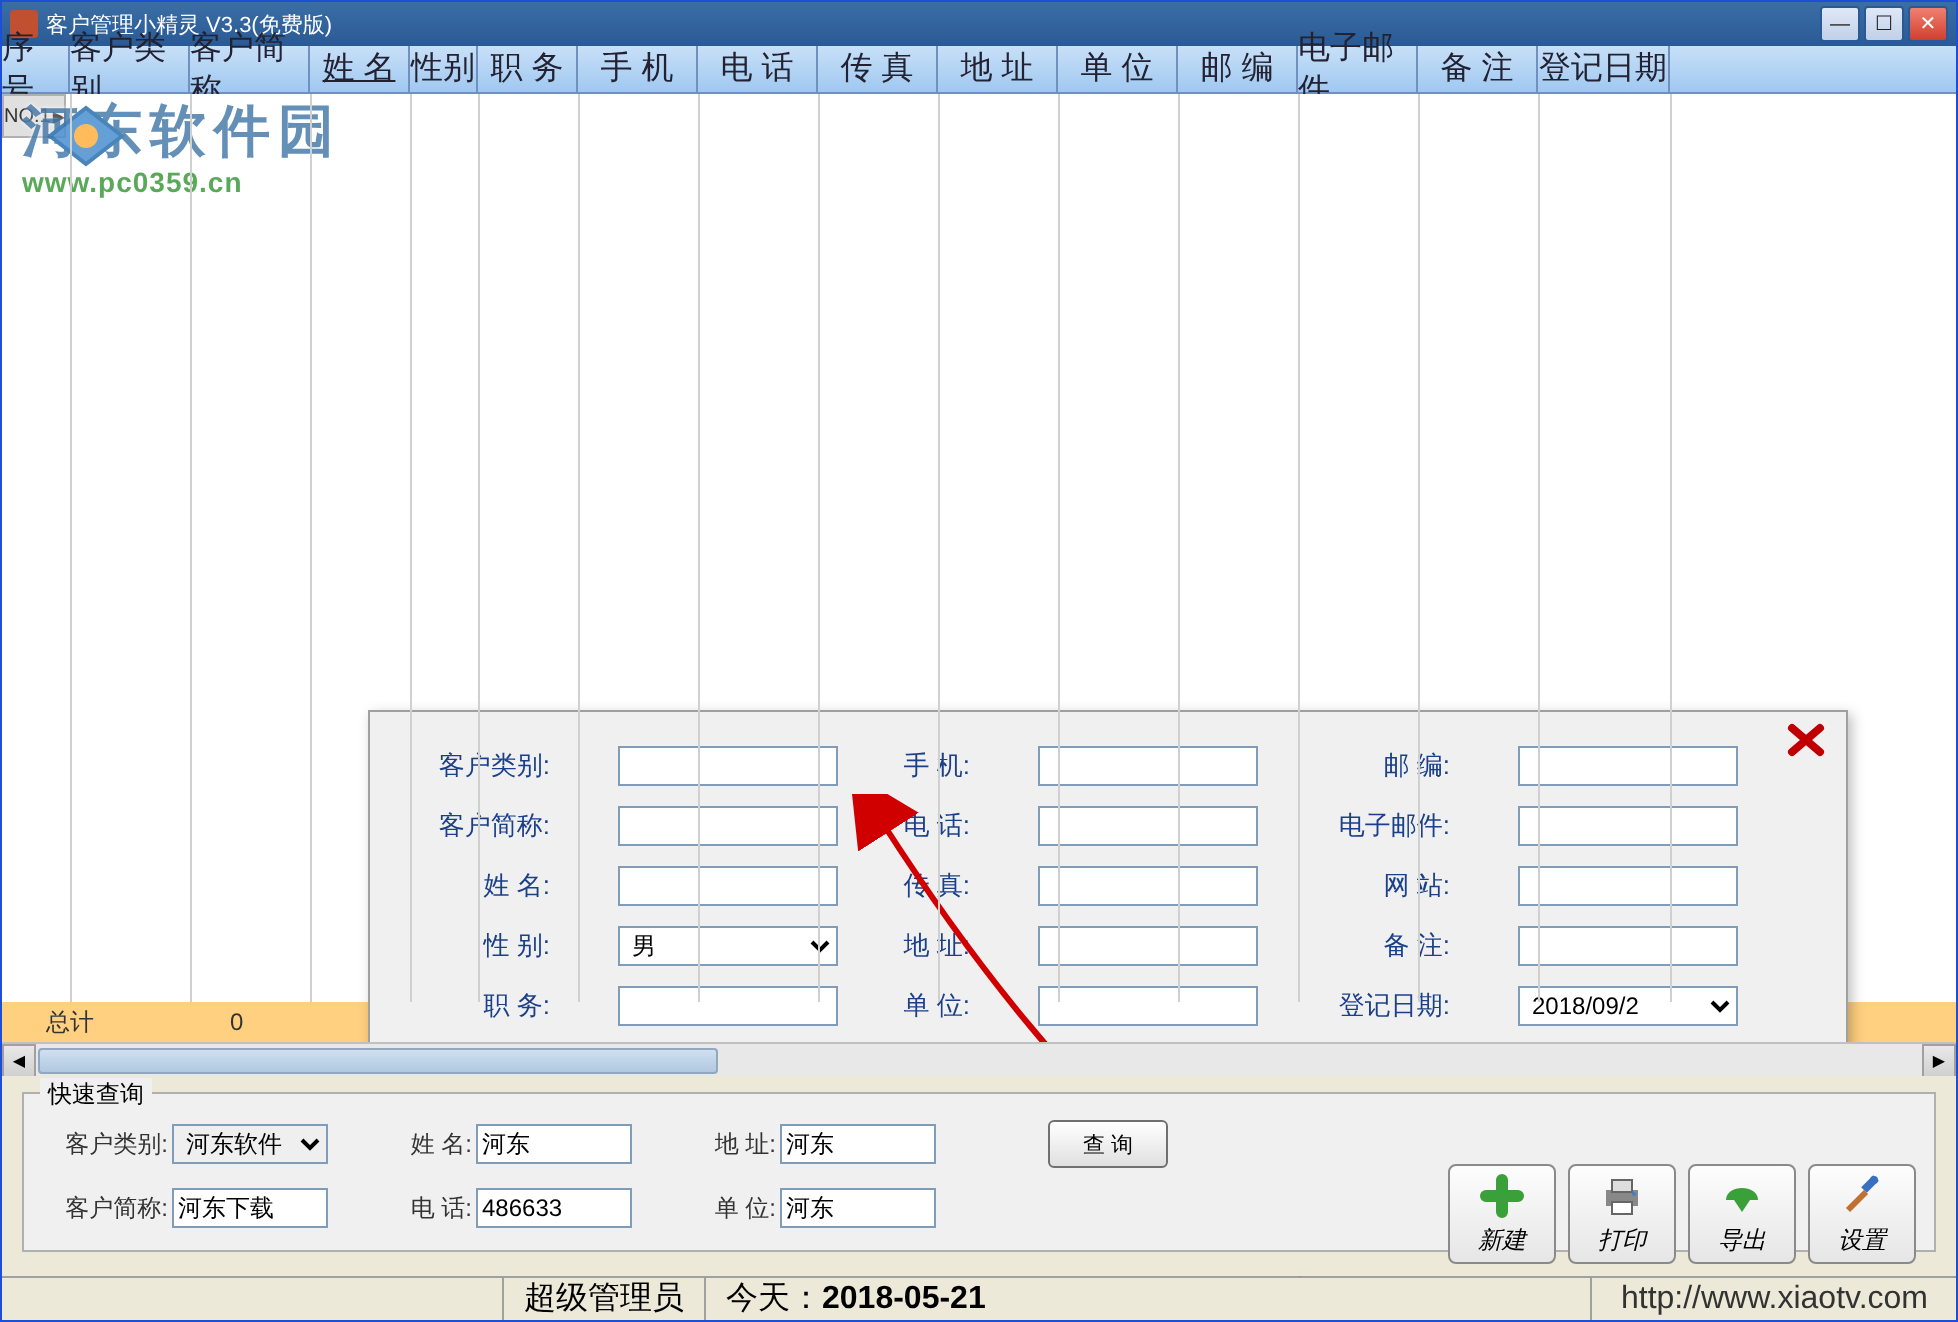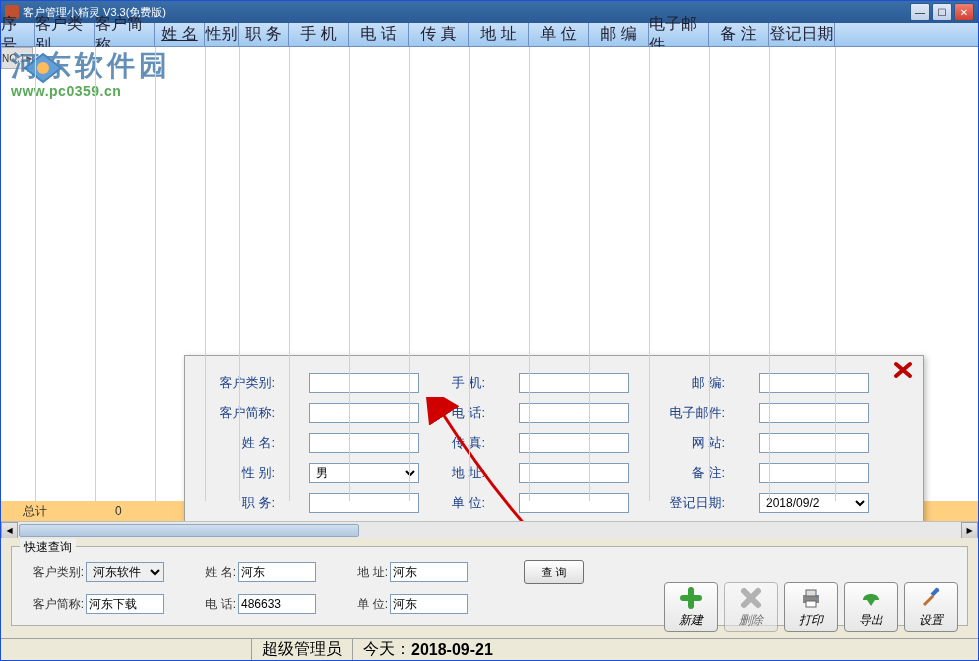--- a/index.html
+++ b/index.html
@@ -216,28 +216,20 @@
 
       <div class="toolbar">
         <div class="tb-btn">
           <div class="ic">
             <svg viewBox="0 0 24 24" width="24" height="24">
                 <path d="M12 4v16M4 12h16" stroke="#3aa03a" stroke-width="6" stroke-linecap="round"></path>
               </svg>
           </div>
           <span>新建</span>
         </div>
-        <div class="tb-btn disabled">
-          <div class="ic">
-            <svg viewBox="0 0 24 24" width="24" height="24">
-                <path d="M5 5l14 14M19 5L5 19" stroke="#808080" stroke-width="6" stroke-linecap="round"></path>
-              </svg>
-          </div>
-          <span>删除</span>
-        </div>
         <div class="tb-btn">
           <div class="ic">
             <svg viewBox="0 0 24 24" width="24" height="24">
                 <rect x="4" y="9" width="16" height="8" fill="#888"></rect>
                 <rect x="7" y="4" width="10" height="6" fill="#ddd" stroke="#666"></rect>
                 <rect x="7" y="15" width="10" height="6" fill="#fff" stroke="#666"></rect>
                 <circle cx="18" cy="11" r="1" fill="#3a80d0"></circle>
               </svg>
           </div>
           <span>打印</span>
@@ -262,17 +254,18 @@
         </div>
       </div>
     </div>
   </div>
 
   <div class="statusbar">
     <div class="cell first"></div>
     <div class="cell">超级管理员</div>
     <div class="cell">
       <span>今天：</span>
-      <b>2018-09-21</b>
+      <b>2018-05-21</b>
     </div>
     <div class="spacer"></div>
+    <div class="url">http://www.xiaotv.com</div>
   </div>
 </div>
 
 </body></html>

